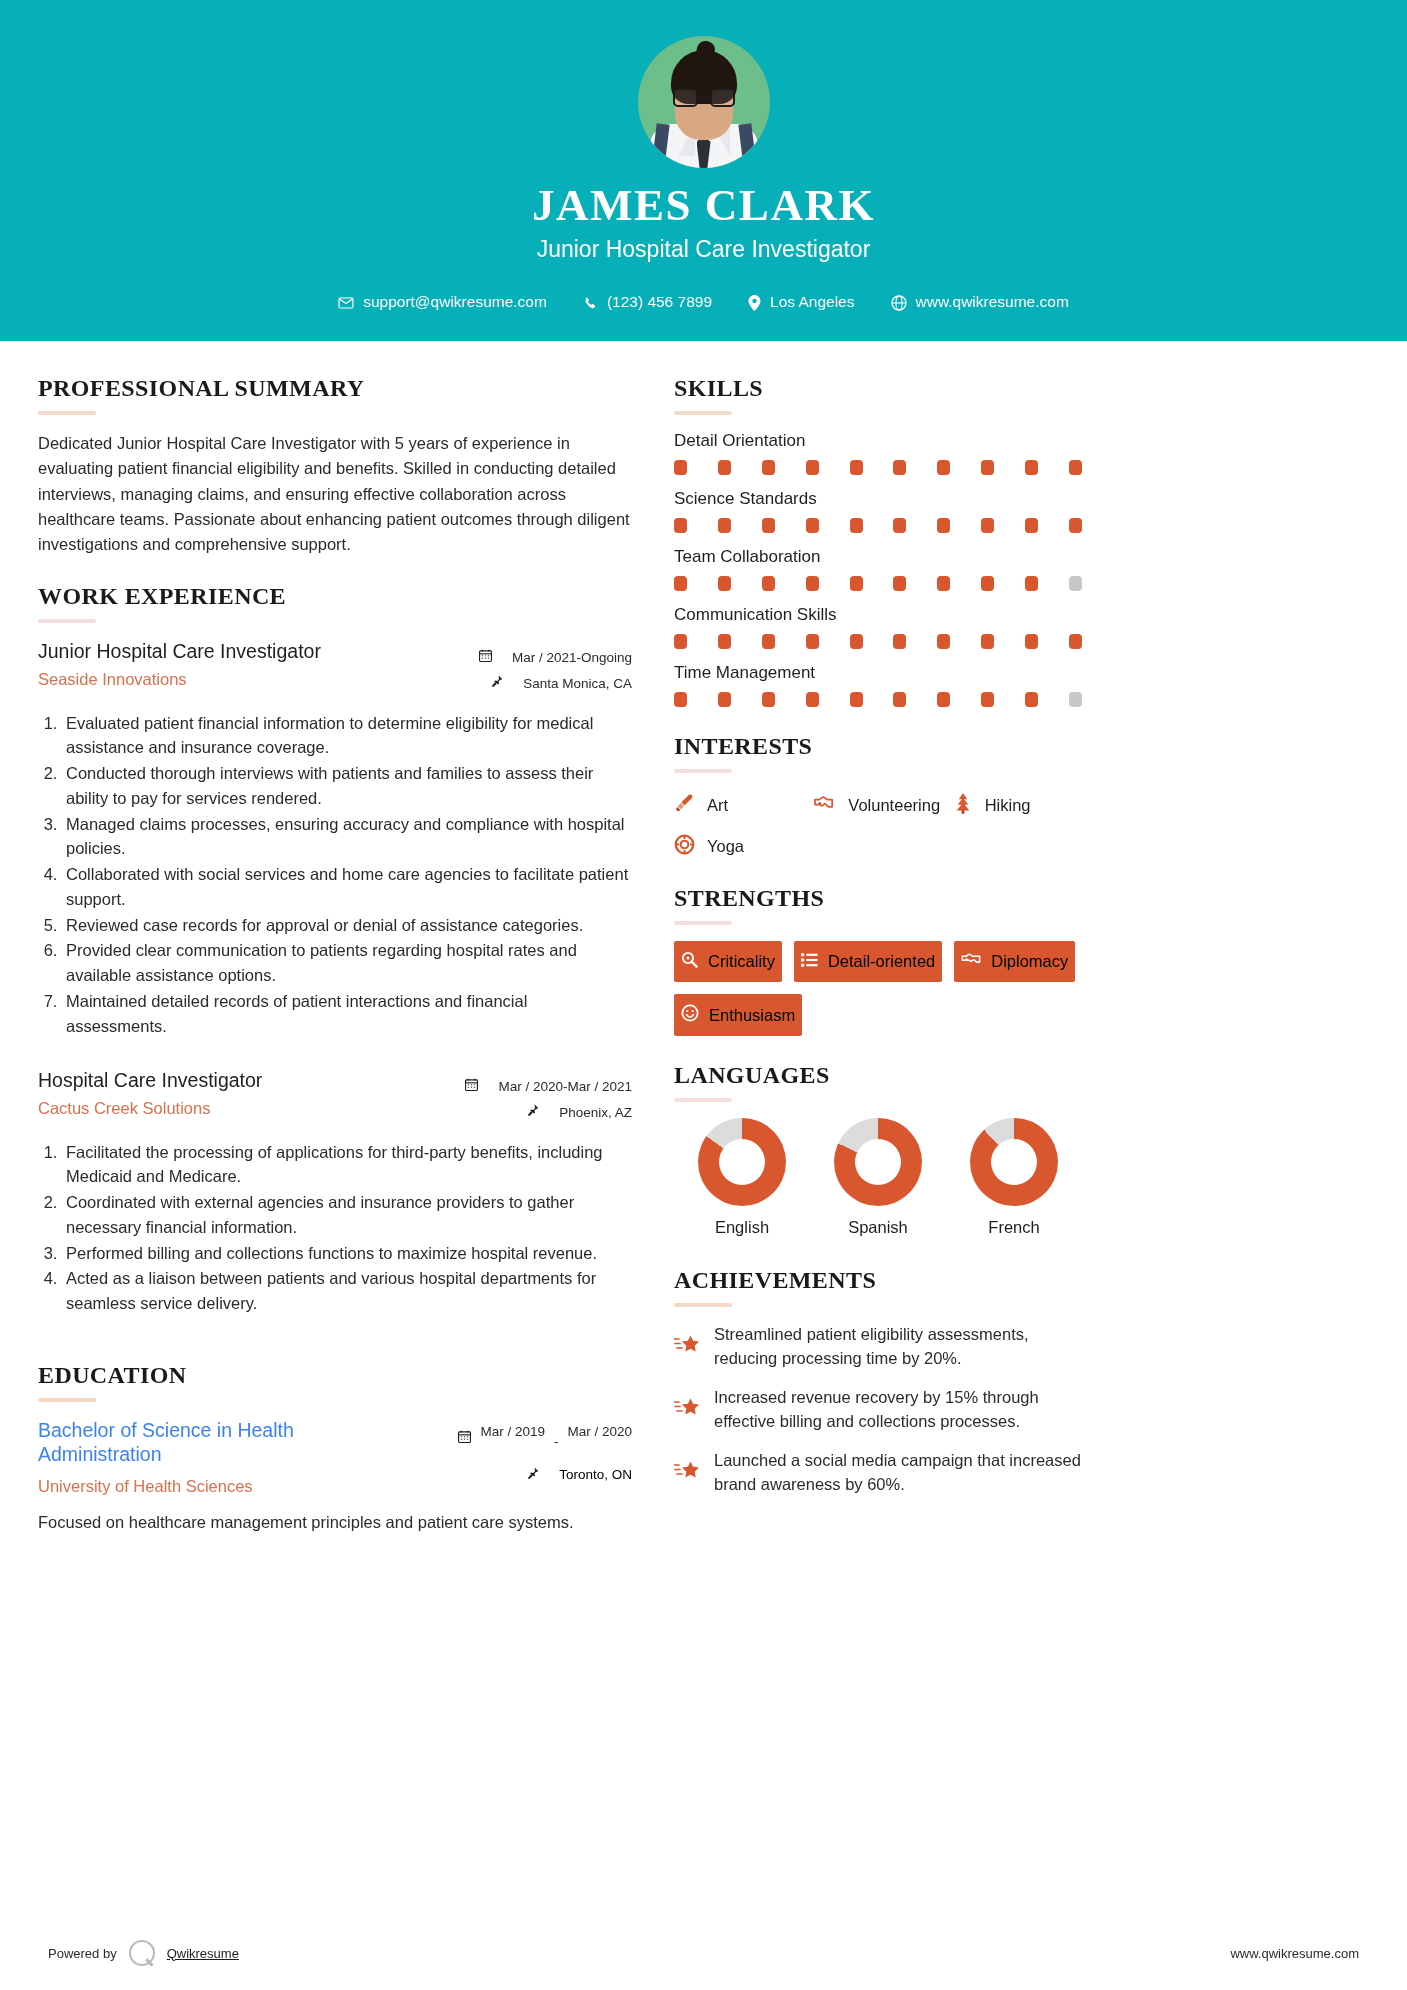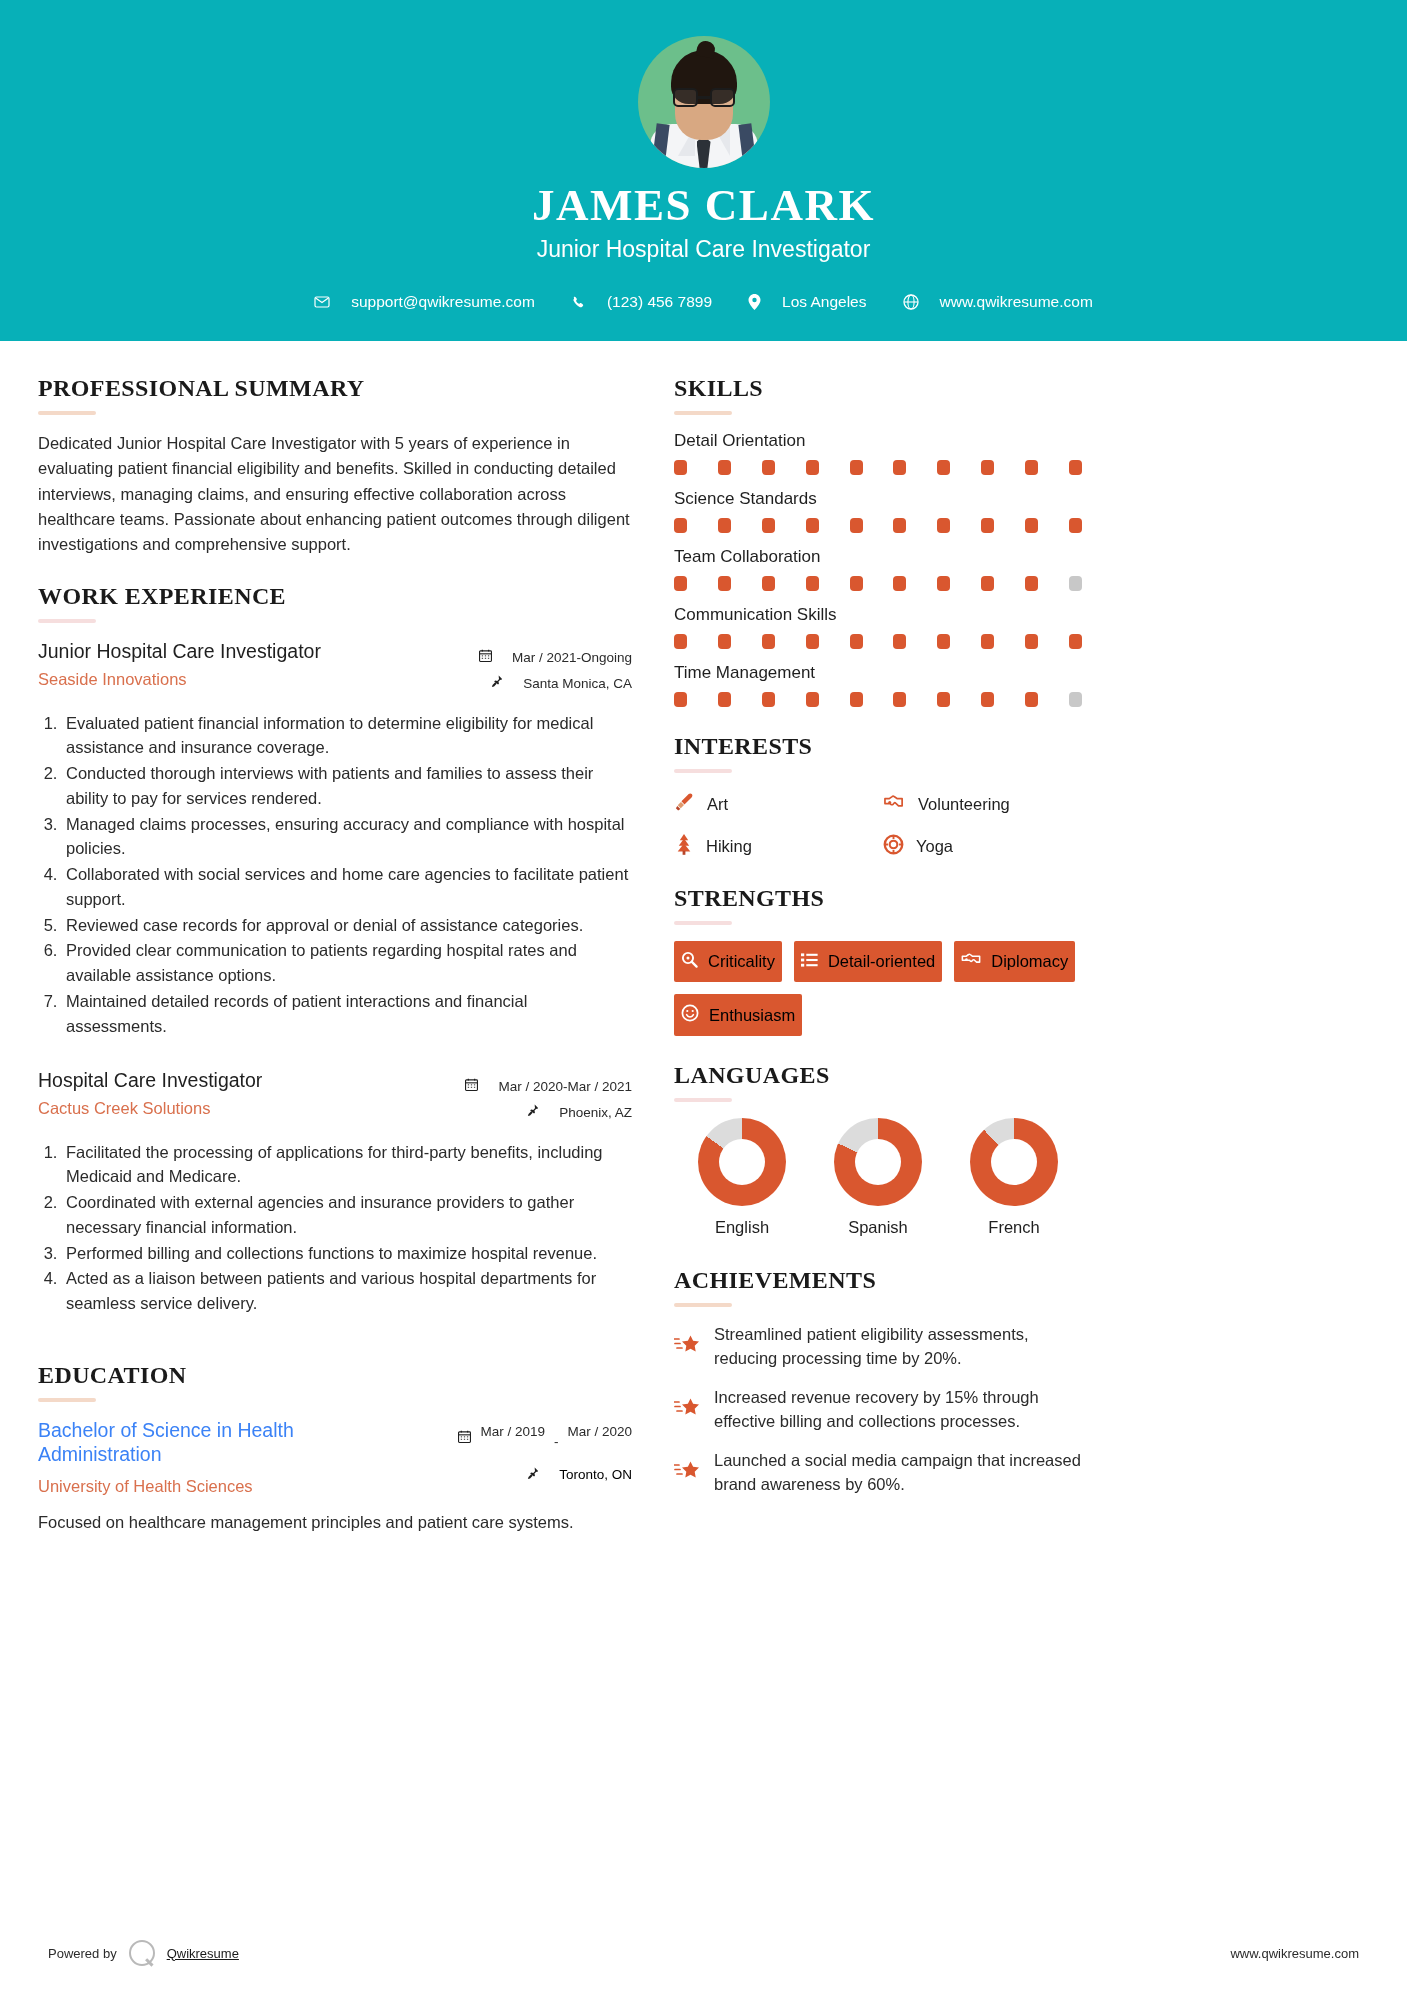--- a/index.html
+++ b/index.html
@@ -128,22 +128,22 @@
     margin-top: 30px;
     display: flex;
     justify-content: center;
     align-items: center;
     gap: 0;
     color: #ffffff;
     font-size: 15.5px;
   }
   .contact-item {
     display: flex;
-    align-items: center;
-    gap: 21px;
+    align-items: flex-end;
+    gap: 9px;
     padding: 0 18px;
   }
   .contact-item svg { display: block; }
 
   
   .body-wrap {
     display: flex;
     padding: 34px 38px 0 38px;
     gap: 28px;
     align-items: flex-start;
@@ -227,21 +227,21 @@
   .edu-desc { font-size:16.5px; line-height:1.5; color:#2b2b2b; margin-top: 14px; }
 
   
   .skill-name { font-size: 17px; color:#1f1f1f; margin-bottom: 9px; }
   .skill-row { display:flex; justify-content: space-between; margin-bottom: 14px; }
   .dot { width: 13px; height: 15px; border-radius: 4px; background:#d9572f; }
   .dot.off { background:#c8c8c8; }
 
   .interests-grid {
     display: grid;
-    grid-template-columns: 1fr 1fr;
+    grid-template-columns: 1fr 1fr 1fr;
     row-gap: 16px;
     column-gap: 10px;
     margin-top: 19px;
     text-align: center;
   }
   .interest { display:flex; align-items:center; gap: 12px; font-size: 16.5px; color:#1f1f1f; }
 
   .strengths-wrap { display:flex; flex-wrap: wrap; gap: 12px; margin-top: 4px; }
   .chip {
     display:flex; align-items:center; gap: 10px;

